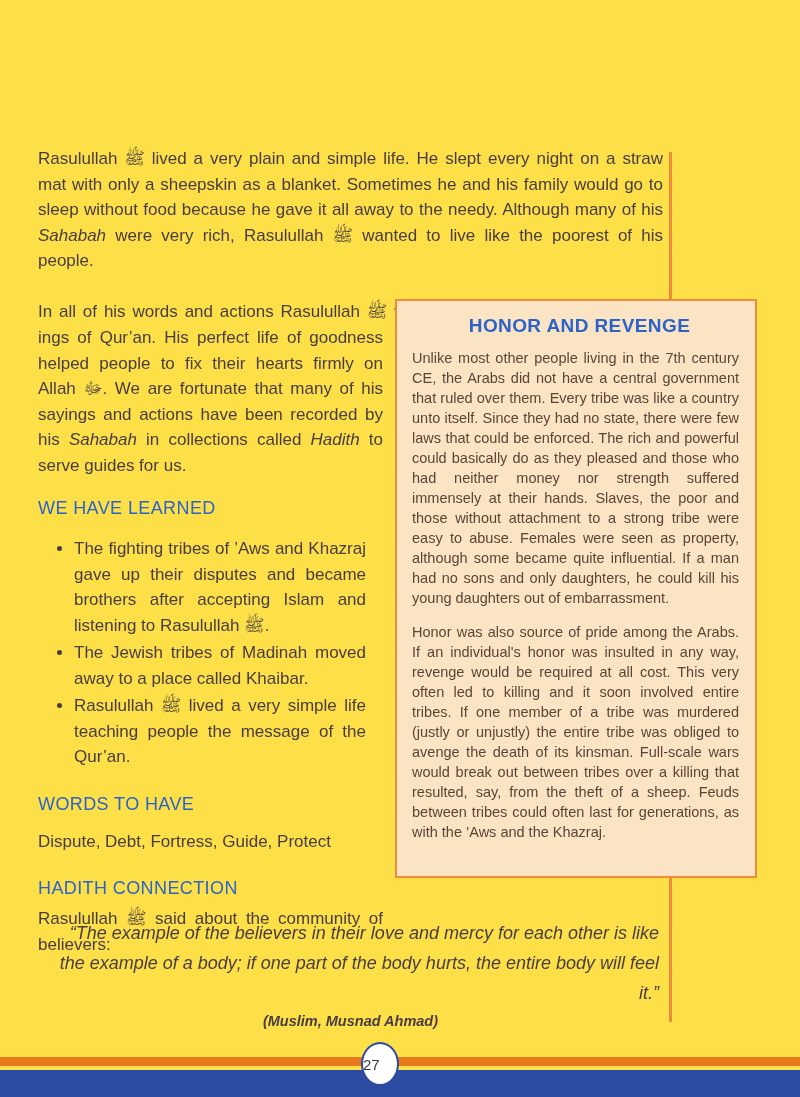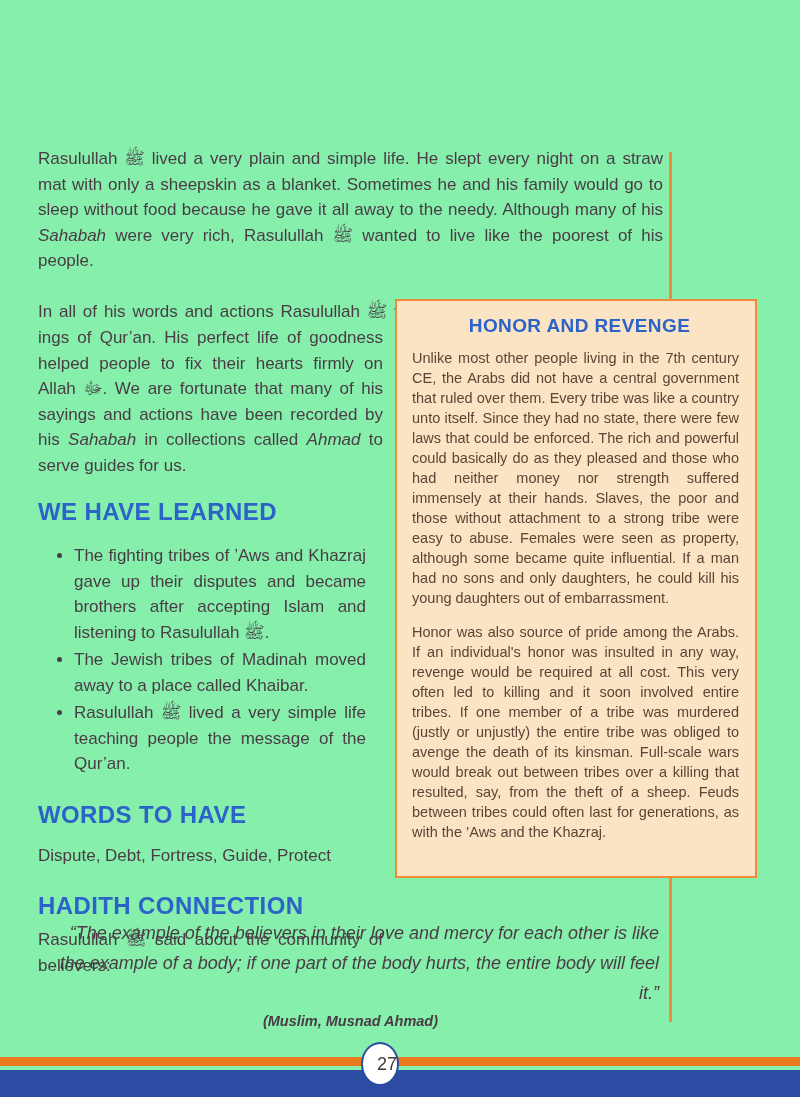--- a/index.html
+++ b/index.html
@@ -1,29 +1,29 @@
 <!DOCTYPE html>
 <html><head>
 <meta charset="utf-8">
 <style>
   html,body { margin:0; padding:0; }
   .page {
     position:relative; width:800px; height:1097px;
-    background:#86efac; overflow:hidden;
+    background:#fde047; overflow:hidden;
     font-family:"Liberation Sans", "DejaVu Sans", sans-serif;
     color:#493c44;
   }
   .v-rule { position:absolute; left:669px; top:152px; width:3px; height:870px; background:#ef8c3a; z-index:1; }
 
   .content { position:absolute; left:38px; top:146px; width:625px; z-index:2; }
   .body-text { font-size:17px; line-height:25.5px; text-align:justify; margin:0; }
   .p1 { margin-bottom:25px; }
   .p2-line1 { text-align:justify; text-align-last:justify; margin-bottom:1px; }
   .left-col { width:345px; }
-  .sec-heading { color:#2c63c9; font-size:24px; font-weight:bold; letter-spacing:0.4px; margin:24px 0 7px 0; }
+  .sec-heading { color:#2c63c9; font-size:18px; font-weight:normal; letter-spacing:0.4px; margin:24px 0 7px 0; }
   .first-heading { margin-top:20px; }
   ul.learned { margin:17px; padding-left:19px; }
   ul.learned li { font-size:17px; line-height:25.5px; text-align:justify; margin-bottom:2px; }
   .words-line { margin-top:14px; }
   .intro-line { margin-top:2px; }
   .ital { font-style:italic; }
 
   .honor-box {
     position:absolute; left:395px; top:299px; width:362px; height:579px;
     box-sizing:border-box; background:#fbe4c3; border:2px solid #ef8c3a;
@@ -34,40 +34,40 @@
 
   .quote-block { position:absolute; left:38px; top:918px; width:625px; text-align:center; z-index:2; }
   .quote-text { font-style:italic; font-size:18px; line-height:30px; margin:0 4px; text-align:right; }
   .quote-attr { font-style:italic; font-size:14.5px; margin:5px 0 0 0;font-weight:bold; }
 
   .bar-orange { position:absolute; left:0; top:1057px; width:800px; height:9px; background:#e8791d; z-index:4; }
   .bar-blue   { position:absolute; left:0; top:1070px; width:800px; height:27px; background:#2c4ba2; z-index:4; }
   .page-circle {
     position:absolute; left:361px; top:1042px; width:34px; height:40px;
     background:#ffffff; border:2px solid #2c4ba2; border-radius:50%;
-    display:flex; align-items:center; justify-content:flex-end;
-    font-size:18px; color:#3c3c3c; z-index:5;
+    display:flex; align-items:center; justify-content:flex-start;
+    font-size:15px; color:#3c3c3c; z-index:5;
   }
 </style>
 </head>
 <body>
 
 <div class="page">
 
   <div class="v-rule"></div>
 
   <div class="content">
 
     <p class="body-text p1"><span>Rasulullah ﷺ lived a very plain and simple life. He slept every night on a straw mat with only a sheepskin as a blanket. Sometimes he and his family would go to sleep without food because he gave it all away to the needy. Although many of his </span><span class="ital">Sahabah</span><span> were very rich, Rasulullah ﷺ wanted to live like the poorest of his people.</span></p>
 
     <p class="body-text p2-line1">In all of his words and actions Rasulullah ﷺ was a living example of the teach-</p>
 
     <div class="left-col">
 
-      <p class="body-text"><span>ings of Qur’an. His perfect life of goodness helped people to fix their hearts firmly on Allah ﷻ. We are fortunate that many of his sayings and actions have been recorded by his </span><span class="ital">Sahabah</span><span> in collections called </span><span class="ital">Ahmad</span><span> to serve guides for us.</span></p>
+      <p class="body-text"><span>ings of Qur’an. His perfect life of goodness helped people to fix their hearts firmly on Allah ﷻ. We are fortunate that many of his sayings and actions have been recorded by his </span><span class="ital">Sahabah</span><span> in collections called </span><span class="ital">Hadith</span><span> to serve guides for us.</span></p>
 
       <h3 class="sec-heading first-heading">WE HAVE LEARNED</h3>
       <ul class="learned">
         <li>The fighting tribes of ’Aws and Khazraj gave up their disputes and became brothers after accepting Islam and listening to Rasulullah ﷺ.</li>
         <li>The Jewish tribes of Madinah moved away to a place called Khaibar.</li>
         <li>Rasulullah ﷺ lived a very simple life teaching people the message of the Qur’an.</li>
       </ul>
 
       <h3 class="sec-heading">WORDS TO HAVE</h3>
       <p class="body-text words-line">Dispute, Debt, Fortress, Guide, Protect</p>

